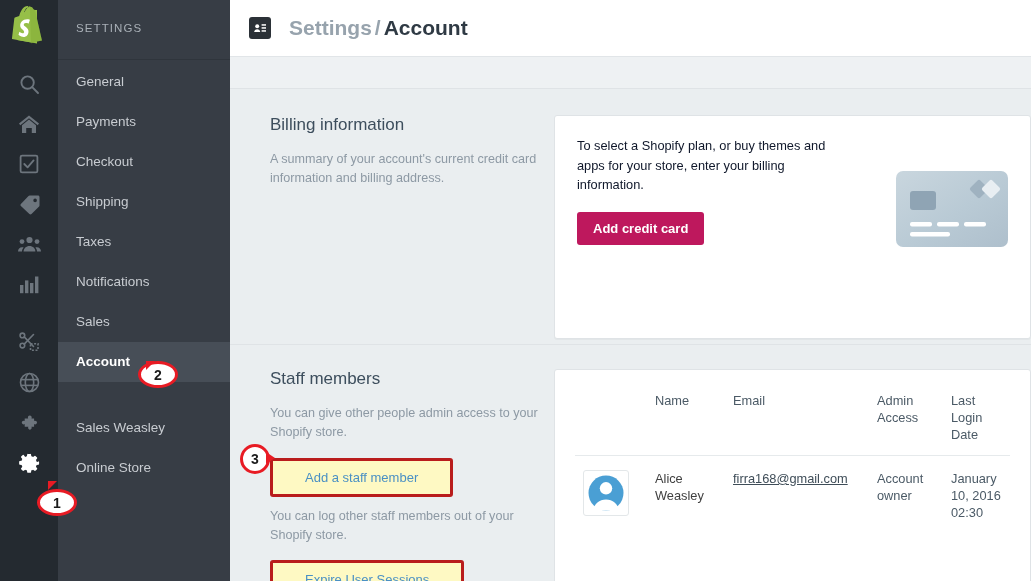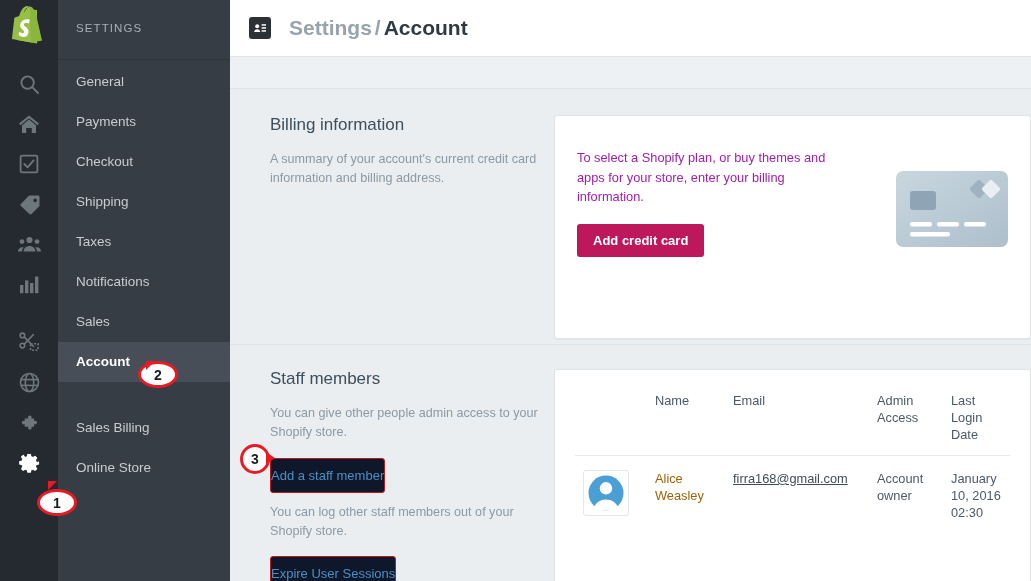--- a/index.html
+++ b/index.html
@@ -66,50 +66,50 @@
   .sec-left{width:268px;flex:0 0 268px;padding-right:16px;}
   .sec-title{font-size:17px;color:#3d4e5d;margin:0 0 15px 0;font-weight:400;}
   .sec-desc{font-size:12.6px;line-height:19px;color:#8d99a4;margin:0;}
 
   .card{
     background:#ffffff;border:1px solid #dfe3e6;border-radius:3px;
     box-shadow:0 1px 0 rgba(0,0,0,.03);
   }
   .card.billing{width:451px;min-height:180px;padding:20px 22px 22px 22px;position:relative;}
   .card-title{font-size:17px;color:#3d4e5d;margin:0 0 14px 0;font-weight:400;}
-  .card-text{font-size:12.8px;line-height:19.5px;color:#a21caf;margin:12px 0 17px 0;width:275px;}
+  .card-text{font-size:12.8px;line-height:19.5px;color:#0f172a;margin:0 0 17px 0;width:275px;}
 
   .btn-primary{
     display:inline-block;background:#be185d;color:#ffffff;border:0;border-radius:3px;
     font-size:13px;font-weight:bold;padding:9px 16px;cursor:pointer;
     font-family:inherit;
   }
   .btn-secondary{
-    display:inline-block;background:#0f172a;border:1px solid #b91c1c;border-radius:3px;
-    color:#4a90c4;font-size:13px;padding:9px 0;cursor:pointer;font-family:inherit;
+    display:inline-block;background:#fef9c3;border:3px solid #b91c1c;border-radius:3px;
+    color:#4a90c4;font-size:13px;padding:9px 32px;cursor:pointer;font-family:inherit;
   }
 
   .cc-art{position:absolute;right:22px;top:55px;}
 
   
   .card.staff{width:451px;padding:18px 20px 22px 20px;}
   table.staff-table{border-collapse:collapse;width:100%;}
   table.staff-table th{
     font-size:12.8px;color:#4b5a66;font-weight:400;text-align:left;
     vertical-align:top;padding:4px 8px 12px 8px;line-height:17px;
   }
   table.staff-table td{
     font-size:12.8px;color:#4b5a66;vertical-align:top;
     padding:14px 8px 16px 8px;border-top:1px solid #e6eaec;line-height:17px;
   }
   th.c-av,td.c-av{width:56px;padding-left:0;}
   th.c-name,td.c-name{width:62px;}
   th.c-email,td.c-email{width:128px;}
   th.c-admin,td.c-admin{width:58px;}
-  .name-link{color:#a16207;}
+  .name-link{color:#404040;}
   .email-link{color:#3f4d58;text-decoration:underline;}
   .avatar{
     width:44px;height:44px;border:1px solid #e3e7e9;border-radius:3px;
     background:#ffffff;display:flex;align-items:center;justify-content:center;overflow:hidden;
   }
 
   .staff-actions{margin-top:2px;}
   .gap-text{margin-top:10px;}
 
   
@@ -228,21 +228,21 @@
       <div class="nav-item">Payments</div>
       <div class="nav-item">Checkout</div>
       <div class="nav-item">Shipping</div>
       <div class="nav-item">Taxes</div>
       <div class="nav-item">Notifications</div>
       <div class="nav-item">Sales</div>
       <div class="nav-item selected">Account</div>
     </div>
     <div class="nav-spacer"></div>
     <div class="nav-list">
-      <div class="nav-item">Sales Billing</div>
+      <div class="nav-item">Sales Weasley</div>
       <div class="nav-item">Online Store</div>
     </div>
   </div>
 
   <div class="main">
 
     <div class="topbar">
       <div class="topbar-icon">
         <svg width="14" height="12" viewBox="0 0 14 12" fill="#ffffff">
           <circle cx="4.2" cy="4.2" r="2"></circle>

